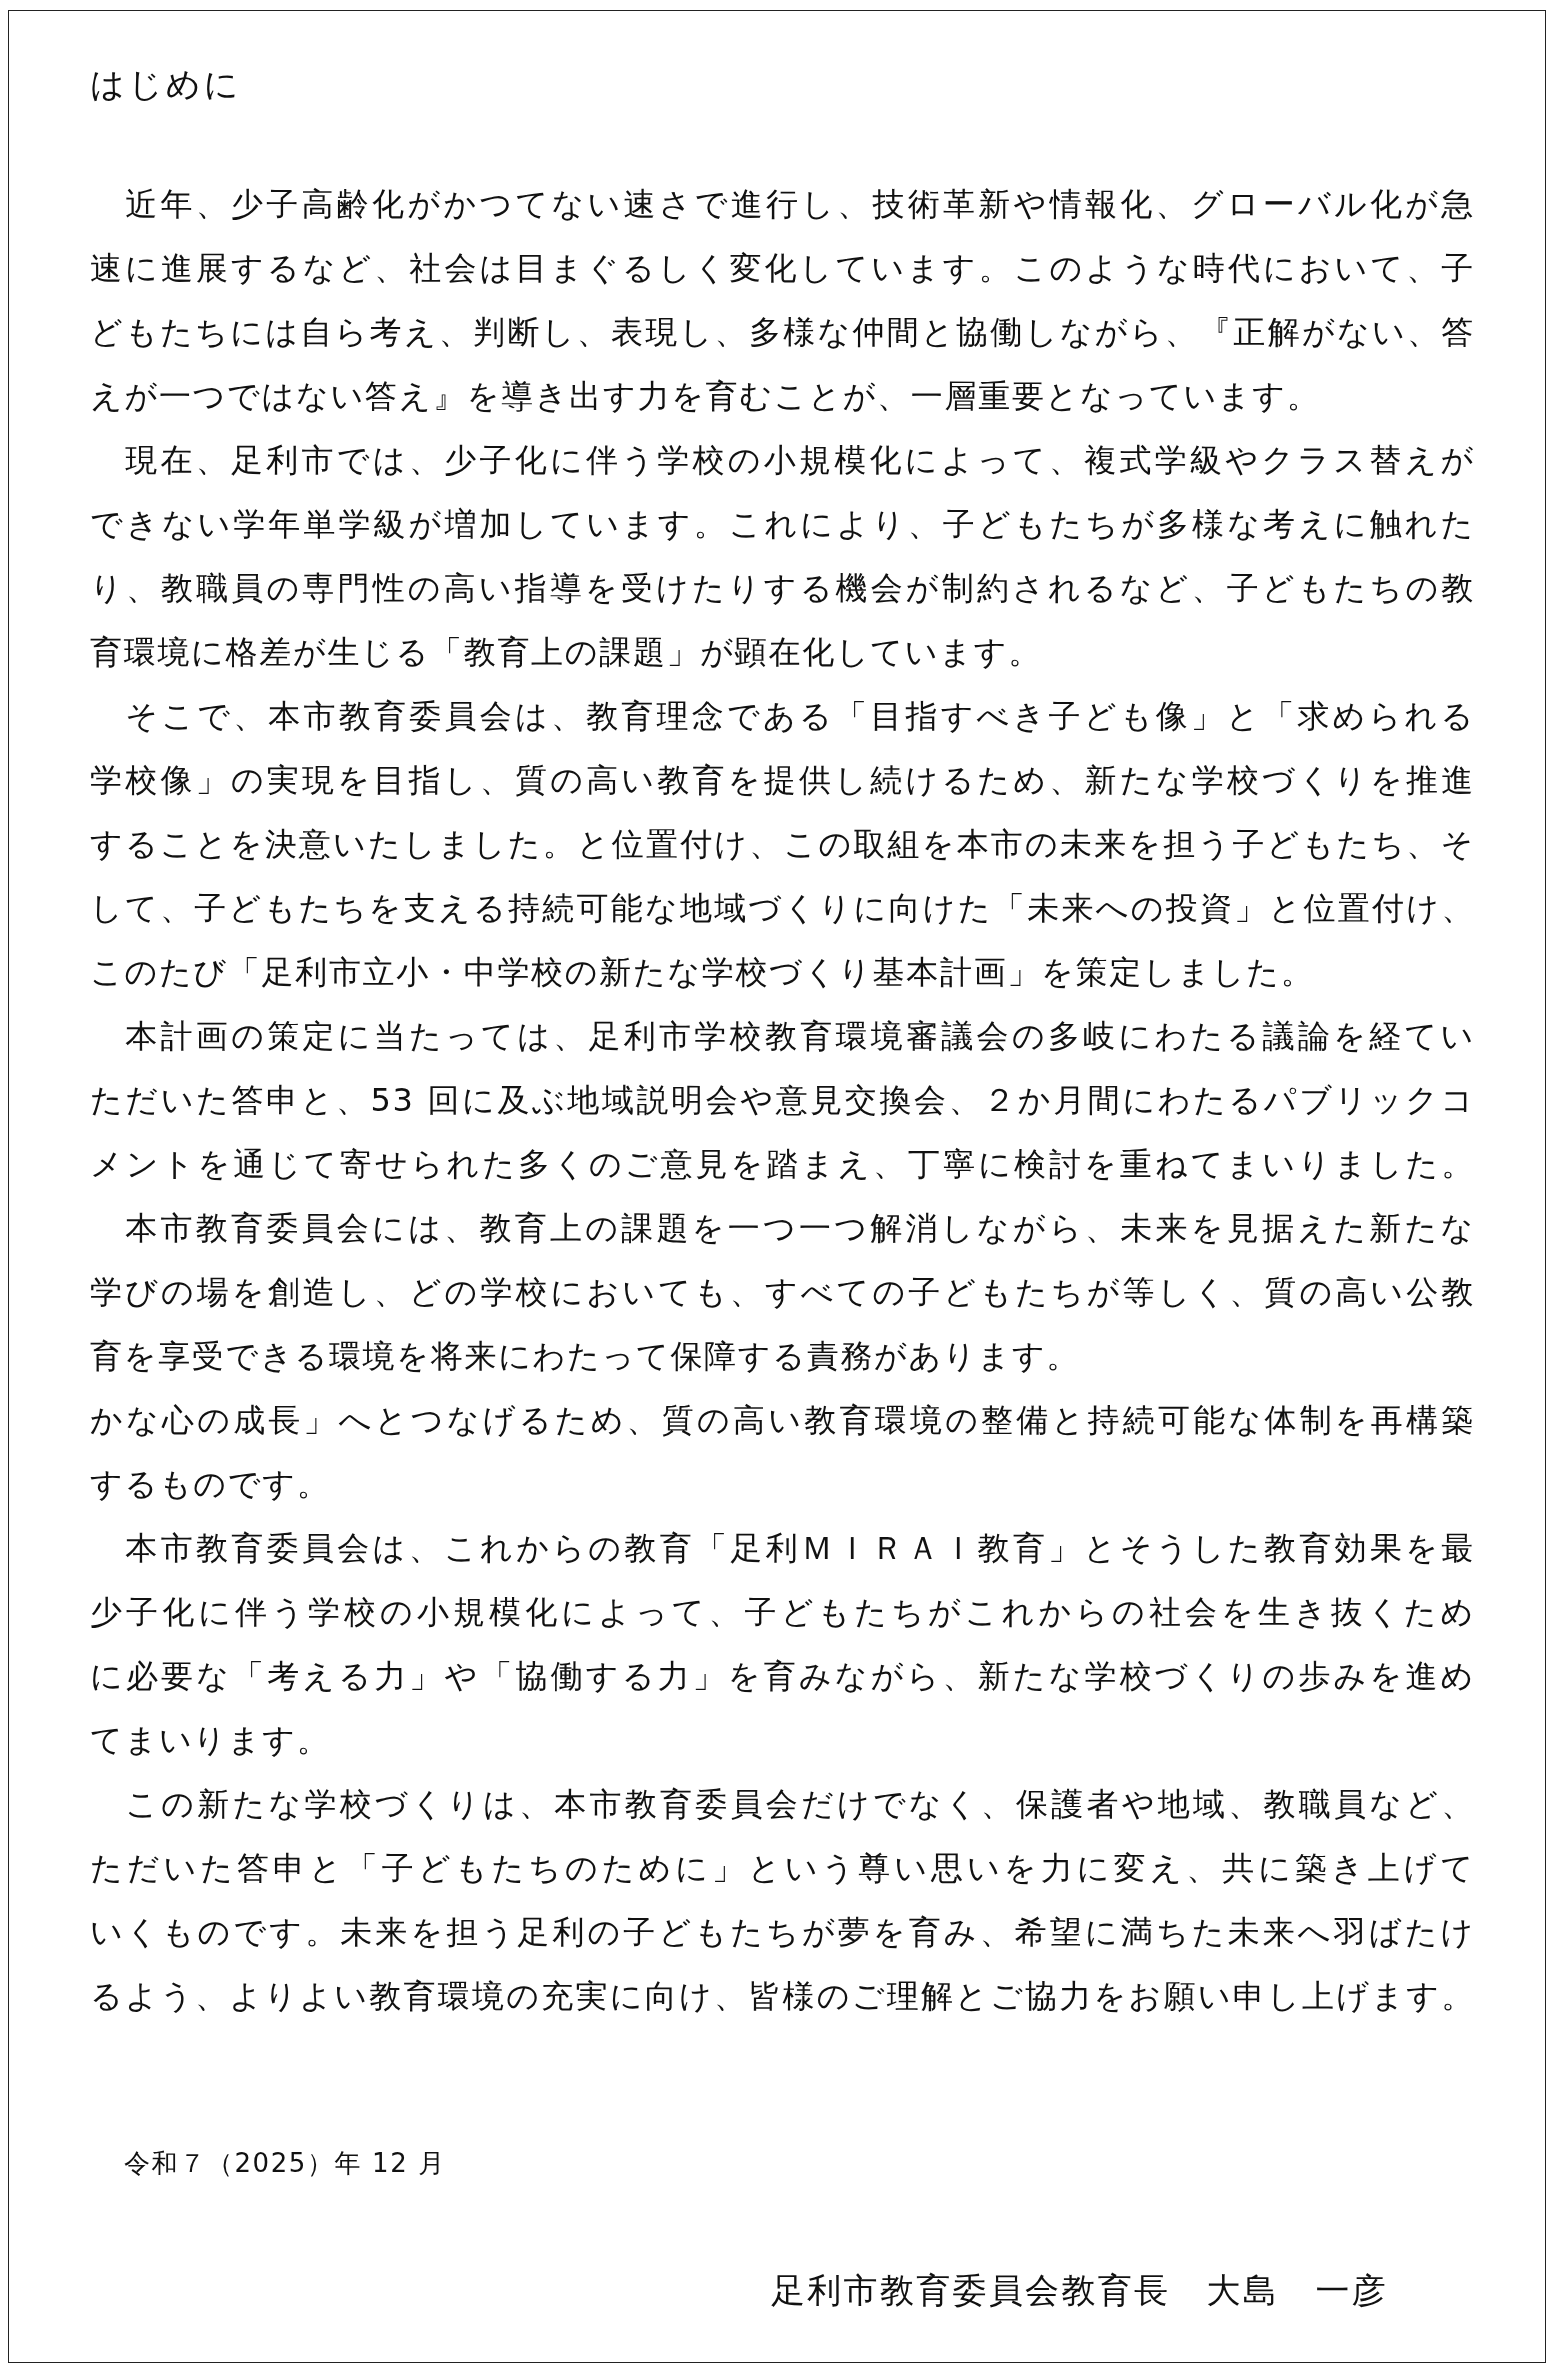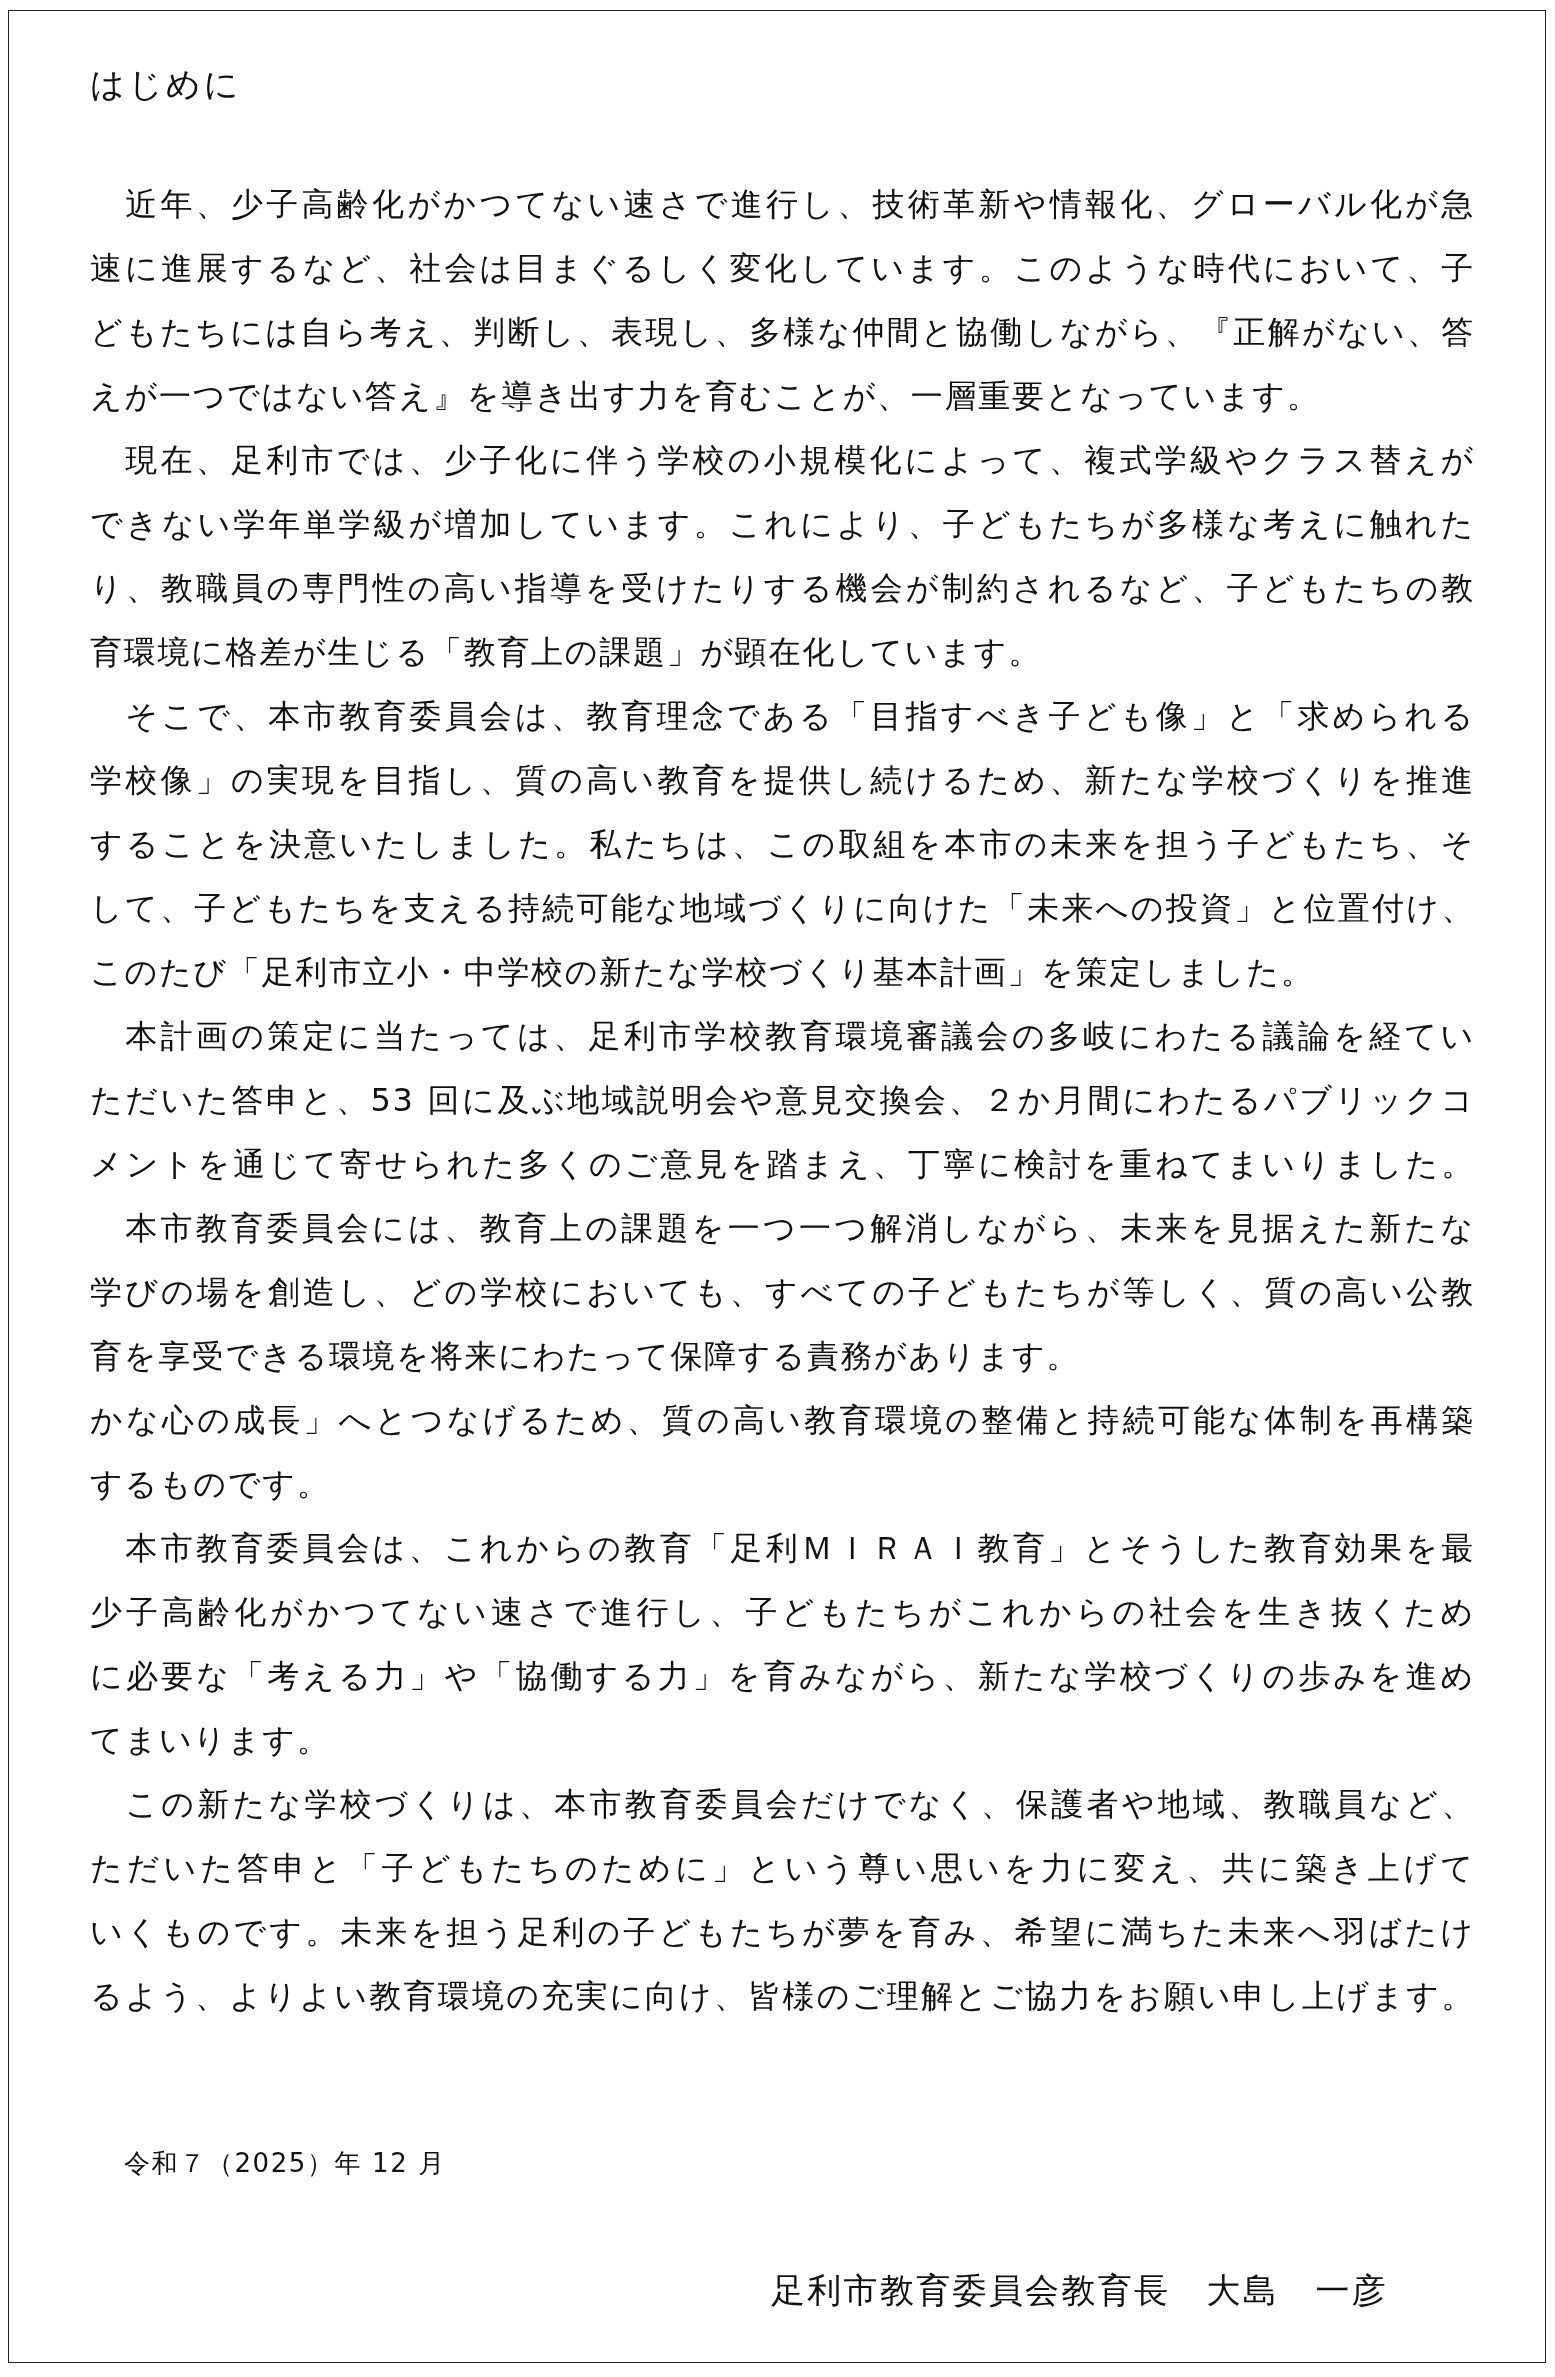--- a/index.html
+++ b/index.html
@@ -94,41 +94,41 @@
   </p>
   <p class="para" style="text-indent:0">
     <span class="line">　現在、足利市では、少子化に伴う学校の小規模化によって、複式学級やクラス替えが</span>
     <span class="line">できない学年単学級が増加しています。これにより、子どもたちが多様な考えに触れた</span>
     <span class="line">り、教職員の専門性の高い指導を受けたりする機会が制約されるなど、子どもたちの教</span>
     <span class="line last">育環境に格差が生じる「教育上の課題」が顕在化しています。</span>
   </p>
   <p class="para" style="text-indent:0">
     <span class="line">　そこで、本市教育委員会は、教育理念である「目指すべき子ども像」と「求められる</span>
     <span class="line">学校像」の実現を目指し、質の高い教育を提供し続けるため、新たな学校づくりを推進</span>
-    <span class="line">することを決意いたしました。私たちは、この取組を本市の未来を担う子どもたち、そ</span>
+    <span class="line">することを決意いたしました。と位置付け、この取組を本市の未来を担う子どもたち、そ</span>
     <span class="line">して、子どもたちを支える持続可能な地域づくりに向けた「未来への投資」と位置付け、</span>
     <span class="line last">このたび「足利市立小・中学校の新たな学校づくり基本計画」を策定しました。</span>
   </p>
   <p class="para" style="text-indent:0">
     <span class="line">　本計画の策定に当たっては、足利市学校教育環境審議会の多岐にわたる議論を経てい</span>
     <span class="line">ただいた答申と、53 回に及ぶ地域説明会や意見交換会、２か月間にわたるパブリックコ</span>
     <span class="line">メントを通じて寄せられた多くのご意見を踏まえ、丁寧に検討を重ねてまいりました。</span>
   </p>
   <p class="para" style="text-indent:0">
     <span class="line">　本市教育委員会には、教育上の課題を一つ一つ解消しながら、未来を見据えた新たな</span>
     <span class="line">学びの場を創造し、どの学校においても、すべての子どもたちが等しく、質の高い公教</span>
     <span class="line last">育を享受できる環境を将来にわたって保障する責務があります。</span>
   </p>
   <p class="para" style="text-indent:0">
     <span class="line">かな心の成長」へとつなげるため、質の高い教育環境の整備と持続可能な体制を再構築</span>
     <span class="line last">するものです。</span>
   </p>
   <p class="para" style="text-indent:0">
     <span class="line">　本市教育委員会は、これからの教育「足利ＭＩＲＡＩ教育」とそうした教育効果を最</span>
-    <span class="line">少子高齢化がかつてない速さで進行し、子どもたちがこれからの社会を生き抜くため</span>
+    <span class="line">少子化に伴う学校の小規模化によって、子どもたちがこれからの社会を生き抜くため</span>
     <span class="line">に必要な「考える力」や「協働する力」を育みながら、新たな学校づくりの歩みを進め</span>
     <span class="line last">てまいります。</span>
   </p>
   <p class="para" style="text-indent:0">
     <span class="line">　この新たな学校づくりは、本市教育委員会だけでなく、保護者や地域、教職員など、</span>
     <span class="line">ただいた答申と「子どもたちのために」という尊い思いを力に変え、共に築き上げて</span>
     <span class="line">いくものです。未来を担う足利の子どもたちが夢を育み、希望に満ちた未来へ羽ばたけ</span>
     <span class="line">るよう、よりよい教育環境の充実に向け、皆様のご理解とご協力をお願い申し上げます。</span>
   </p>
 </div>

